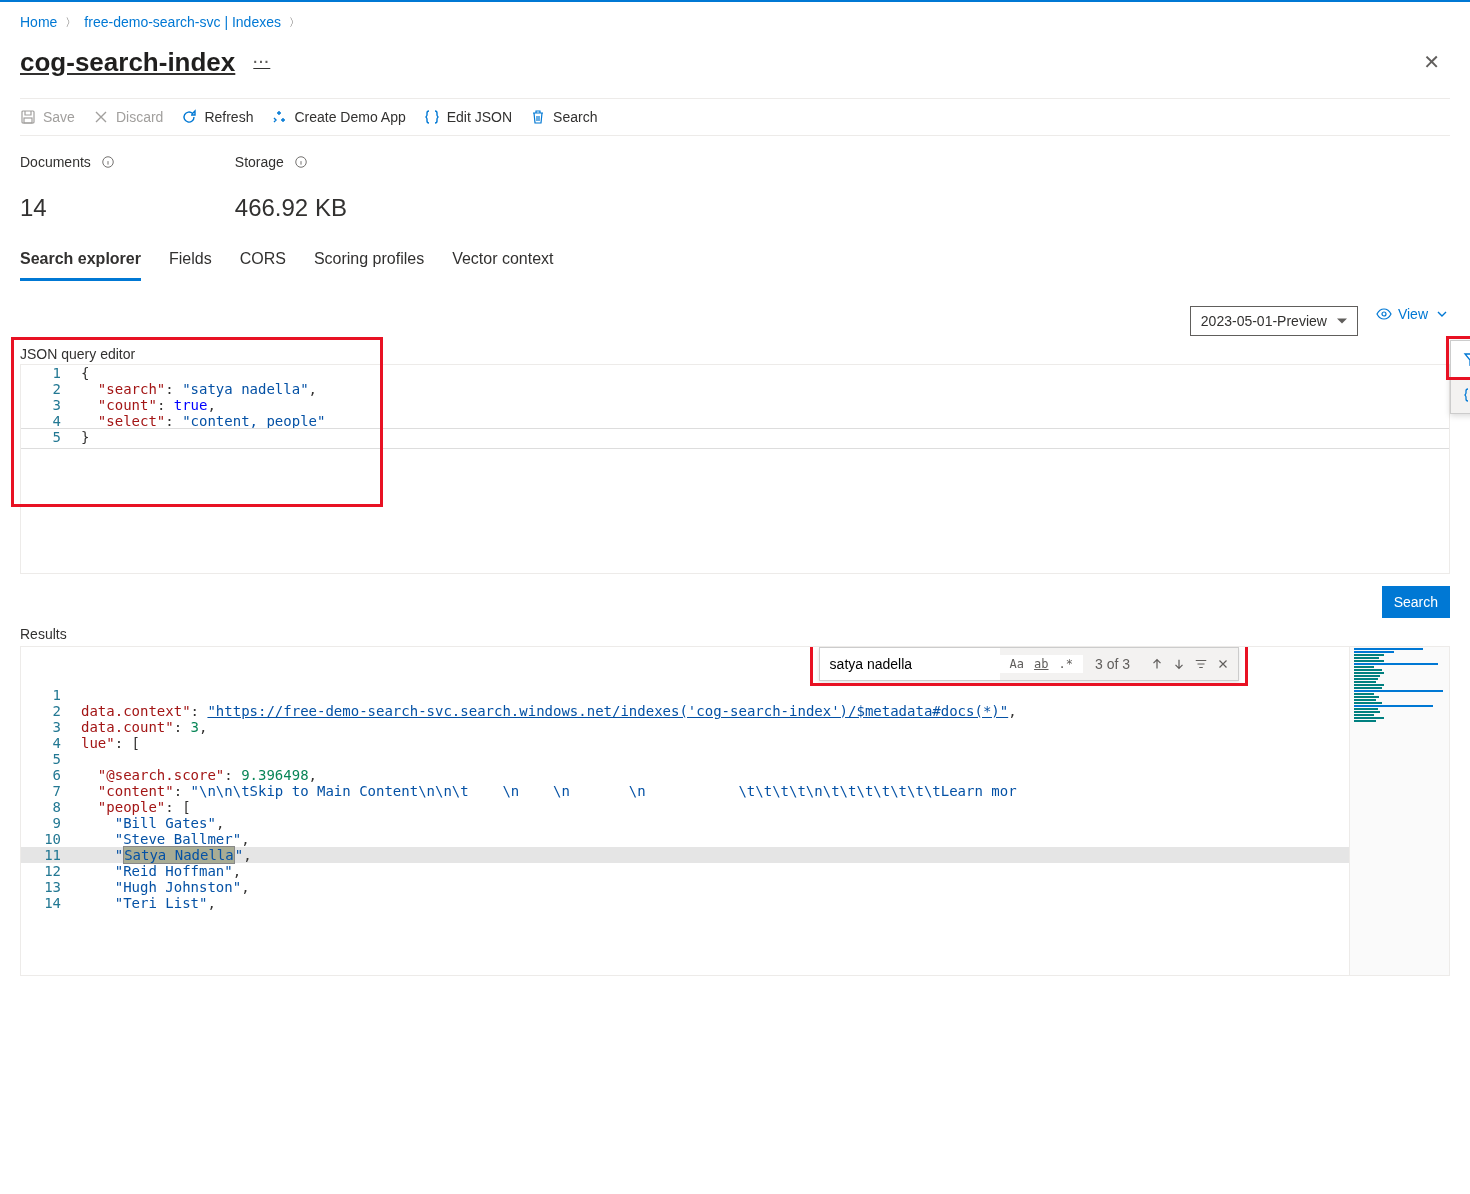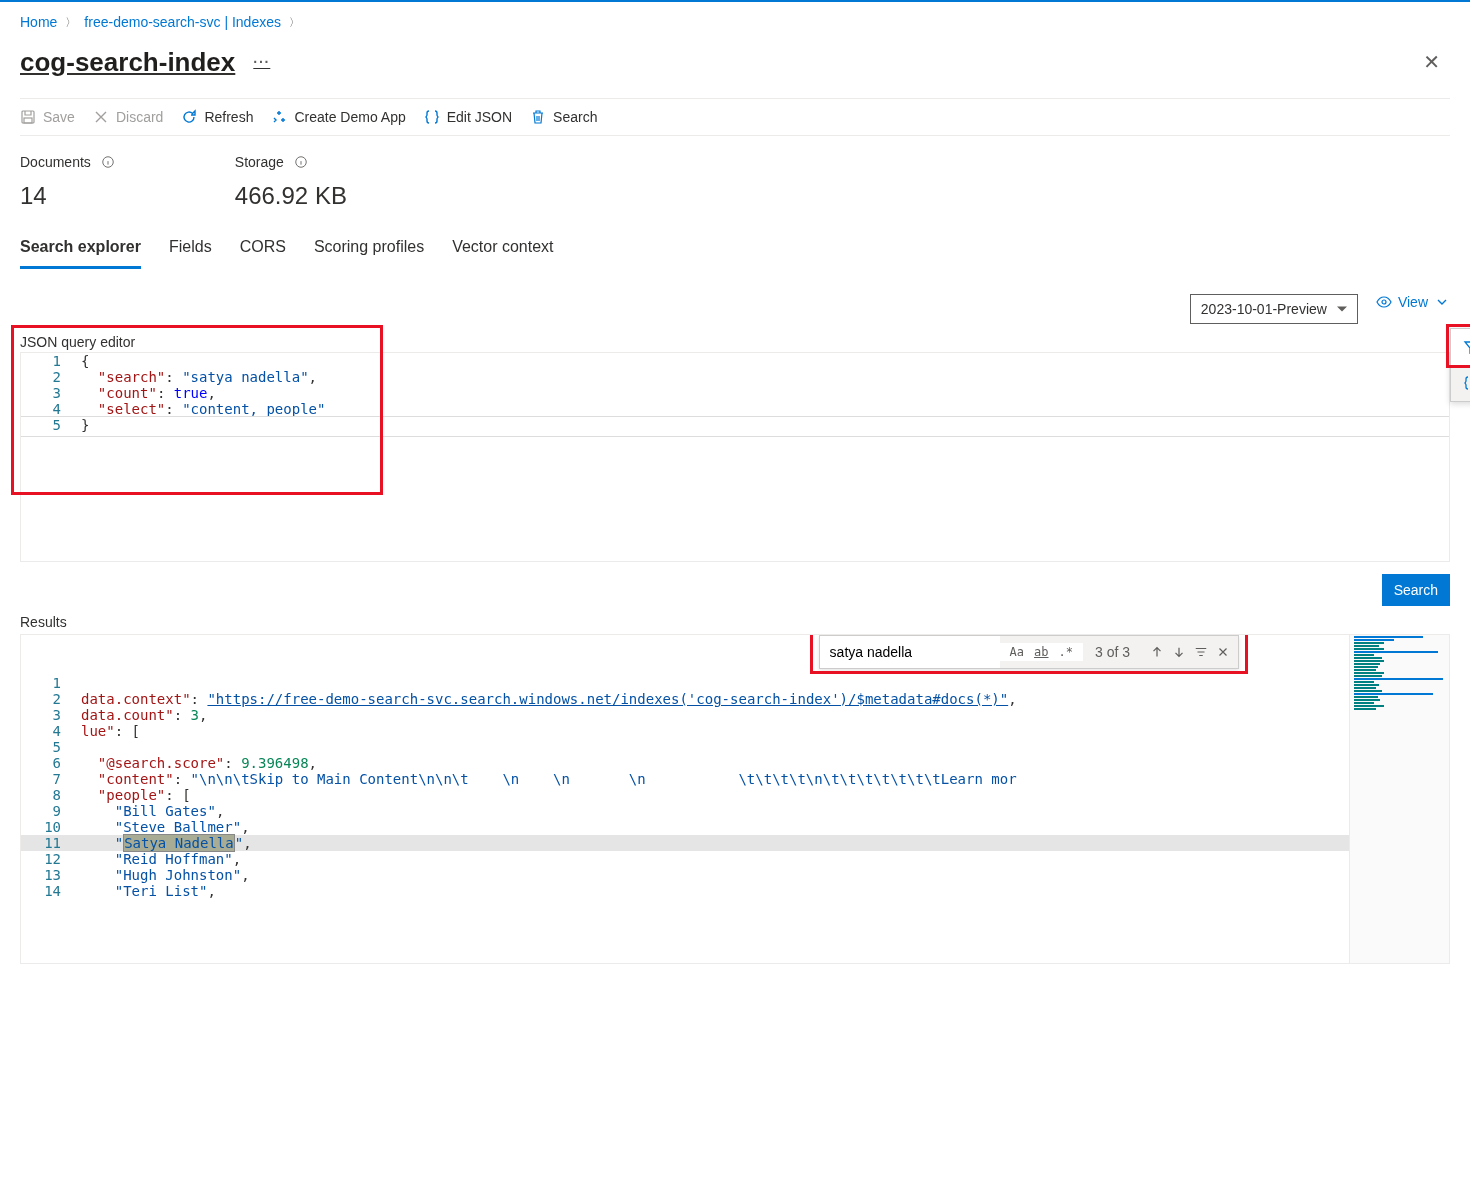--- a/index.html
+++ b/index.html
@@ -21,21 +21,21 @@
 
 
 .toolbar { display: flex; gap: 18px; padding: 10px 0; border-top: 1px solid #edebe9; border-bottom: 1px solid #edebe9; }
 .tool-btn { display: flex; align-items: center; gap: 7px; color: #605e5c; cursor: pointer; font-size: 14px; justify-content: flex-end; }
 .tool-btn.enabled { color: #323130; }
 .tool-btn svg { width: 16px; height: 16px; }
 .tool-btn.disabled { color: #a19f9d; }
 
 
 .stats { display: flex; gap: 120px; padding: 18px 0 24px; }
-.stat-label { display: flex; align-items: center; gap: 10px; font-size: 14px; color: #323130; margin-bottom: 12px; }
+.stat-label { display: flex; align-items: center; gap: 10px; font-size: 14px; color: #323130; margin-bottom: 24px; }
 .stat-value { font-size: 24px; font-weight: 400; }
 
 
 .tabs { display: flex; gap: 28px; border-bottom: 1px solid transparent; }
 .tab { padding: 4px 0 10px; cursor: pointer; font-size: 16px; color: #323130; border-bottom: 3px solid transparent; }
 .tab.active { font-weight: 600; border-bottom-color: #0078d4; }
 
 
 .controls-row { display: flex; justify-content: flex-end; gap: 18px; margin: 24px 0 10px; position: relative; }
 .version-select { border: 1px solid #605e5c; padding: 6px 30px 6px 10px; font-size: 14px; background: #fff; cursor: pointer; position: relative; }
@@ -186,21 +186,21 @@
 
   <div class="tabs">
     <div class="tab active">Search explorer</div>
     <div class="tab">Fields</div>
     <div class="tab">CORS</div>
     <div class="tab">Scoring profiles</div>
     <div class="tab">Vector context</div>
   </div>
 
   <div class="controls-row">
-    <div class="version-select">2023-10-01-Preview</div>
+    <div class="version-select">2023-05-01-Preview</div>
     <div class="view-dropdown-wrap">
       <div class="view-toggle">
         <svg viewBox="0 0 16 16" fill="none" stroke="#0078d4" stroke-width="1.2">
             <path d="M1 8s2.5-5 7-5 7 5 7 5-2.5 5-7 5-7-5-7-5z"></path>
             <circle cx="8" cy="8" r="2"></circle>
           </svg>
         <span>View</span>
         <svg viewBox="0 0 16 16" fill="none" stroke="#0078d4" stroke-width="1.4">
             <path d="M4 6l4 4 4-4"></path>
           </svg>

